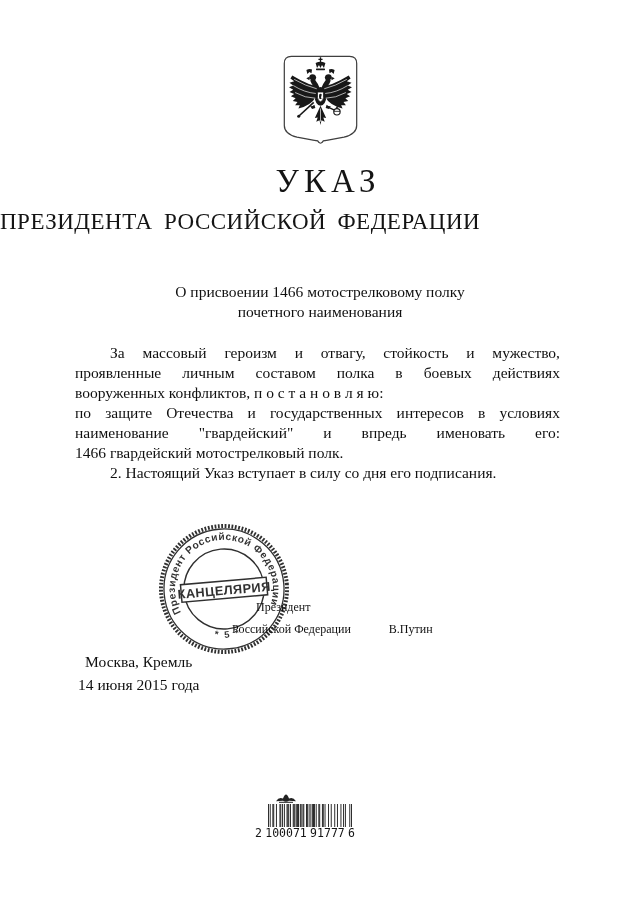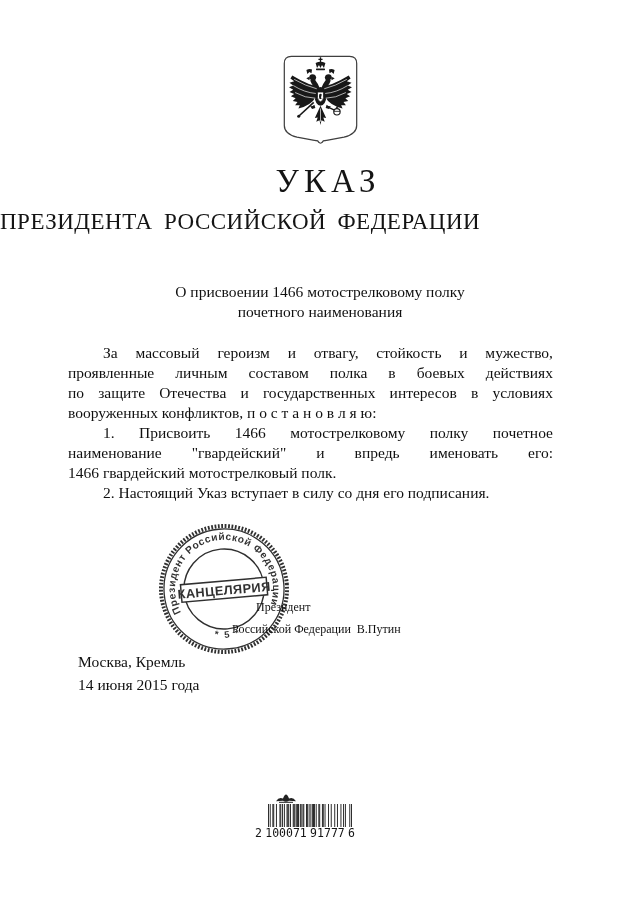--- a/index.html
+++ b/index.html
@@ -17,37 +17,37 @@
   .decree-issuer{
     position:absolute;top:209px;left:0;right:0;text-align:left;
     font-size:23px;letter-spacing:.5px;word-spacing:5px;color:#141414;
   }
   .decree-subject{
     position:absolute;top:282px;left:78px;width:484px;text-align:center;
     font-weight:normal;font-size:15.5px;line-height:20px;color:#101010;
   }
   
   .decree-body{
-    position:absolute;top:343px;left:68px;width:485px;
+    position:absolute;top:343px;left:75px;width:485px;
     font-size:15.5px;line-height:20px;color:#101010;
   }
   .decree-body .line{text-align:justify;text-align-last:justify;text-justify:inter-word;}
   .decree-body .line.lastline{text-align-last:left;}
   .decree-body .line.indent{text-indent:35px;}
   
   .stamp{
     position:absolute;left:154px;top:519px;width:140px;height:140px;
     transform:rotate(-5deg);opacity:.92;
   }
   
   .signature{position:absolute;left:232px;top:596px;font-size:12px;line-height:22px;color:#101010;}
   .signature .sig-line1{padding-left:24px;}
-  .signature .sig-name{display:inline-block;margin-left:6px;}
-  
-  .footer{position:absolute;left:78px;top:651px;font-size:15.5px;line-height:22.5px;color:#101010;}
+  .signature .sig-name{display:inline-block;margin-left:38px;}
+  
+  .footer{position:absolute;left:78px;top:651px;font-size:15.5px;line-height:22.5px;color:#101010;text-align:center;}
   
   .barcode{position:absolute;left:255px;top:794px;width:100px;}
   .bc-emblem{display:block;margin-left:20px;height:9px;}
   .bc-bars{display:block;margin:1px 0 0 13px;}
   .bc-digits{
     display:flex;justify-content:space-between;margin-top:0px;
     font-family:"DejaVu Sans Mono",monospace;font-size:11.5px;line-height:13px;color:#141414;
   }
 </style>
 </head>
@@ -98,23 +98,22 @@
   <div class="decree-issuer">ПРЕЗИДЕНТА РОССИЙСКОЙ ФЕДЕРАЦИИ</div>
 
   <div class="decree-subject">
     <div>О присвоении 1466 мотострелковому полку</div>
     <div>почетного наименования</div>
   </div>
 
   <div class="decree-body">
       <div class="line indent">За массовый героизм и отвагу, стойкость и мужество,</div>
       <div class="line">проявленные личным составом полка в боевых действиях</div>
+      <div class="line lastline">вооруженных конфликтов, п о с т а н о в л я ю:</div>
       <div class="line">по защите Отечества и государственных интересов в условиях</div>
-      <div class="line lastline">вооруженных конфликтов, п о с т а н о в л я ю:</div>
-      <div class="line indent">1. Присвоить 1466 мотострелковому полку почетное</div>
       <div class="line">наименование "гвардейский" и впредь именовать его:</div>
       <div class="line lastline">1466 гвардейский мотострелковый полк.</div>
       <div class="line lastline indent">2. Настоящий Указ вступает в силу со дня его подписания.</div>
     </div>
 
   <svg class="stamp" viewBox="0 0 140 140" xmlns="http://www.w3.org/2000/svg">
     <defs>
       <path id="arcTop" d="M 24,86.8 A 49,49 0 1 1 116,86.8" fill="none"></path>
       <path id="arcBottom" d="M 29.9,98.1 A 49,49 0 0 0 110.1,98.1" fill="none"></path>
     </defs>

